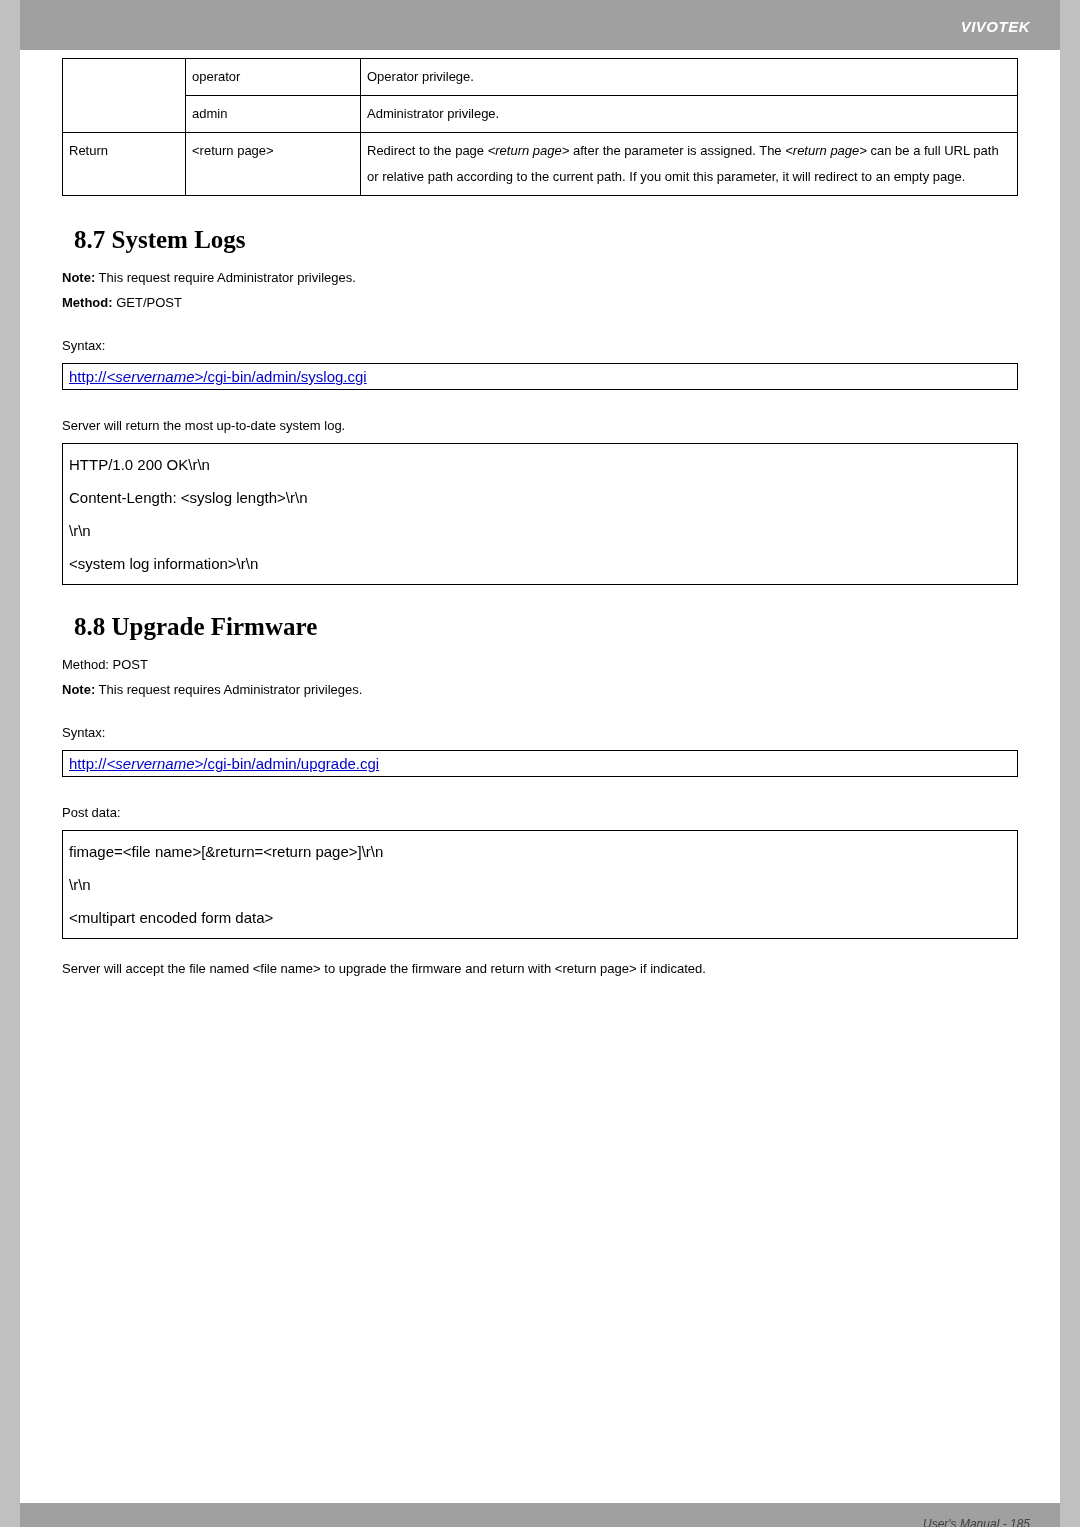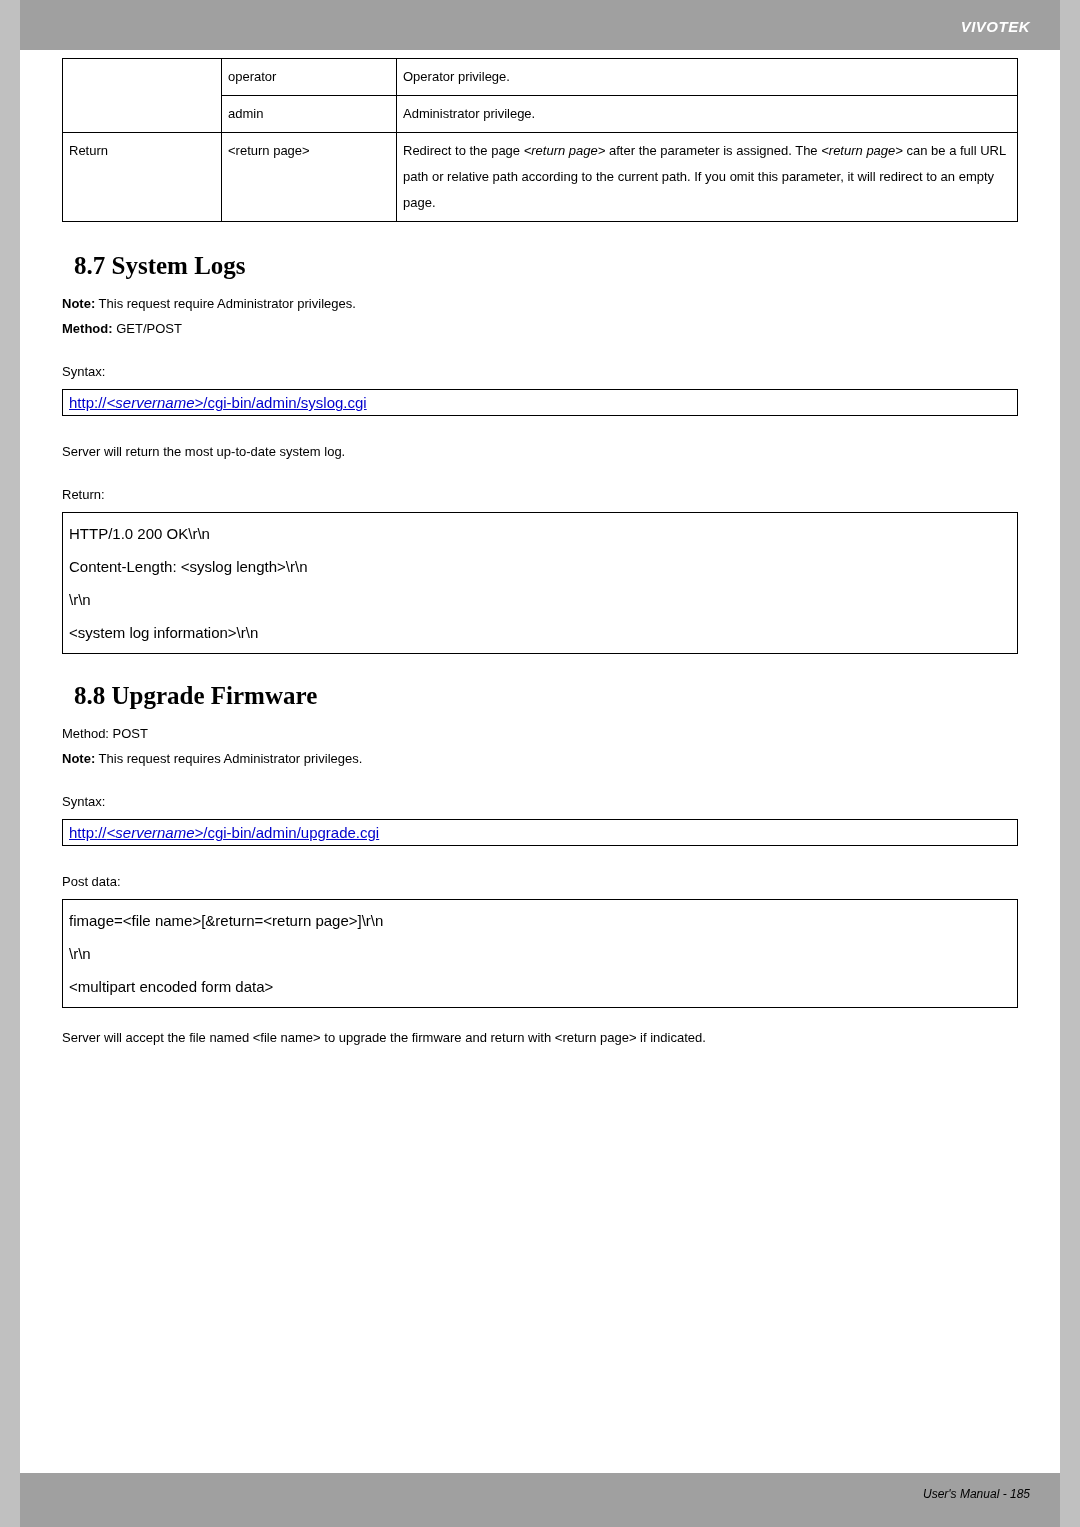--- a/index.html
+++ b/index.html
@@ -39,21 +39,21 @@
     border: 1px solid #000;
     margin-bottom: 30px;
   }
   table.params td {
     border: 1px solid #000;
     padding: 5px 6px;
     vertical-align: top;
     font-size: 13px;
     line-height: 2.0;
   }
-  .col1 { width: 159px; }
+  .col1 { width: 123px; }
   .col2 { width: 175px; }
   h2.section {
     font-family: "Times New Roman", Times, serif;
     font-size: 25px;
     font-weight: bold;
     margin: 28px 0 16px 12px;
   }
   p.note-line {
     margin: 10px 0;
     font-size: 13px;
@@ -79,22 +79,22 @@
   .code-box {
     line-height: 2.2;
   }
   .italic { font-style: italic; }
   .footer {
     position: absolute;
     bottom: 0;
     left: 0;
     right: 0;
     background: #a0a0a0;
-    height: 54px;
-    color: #000000;
+    height: 24px;
+    color: #404040;
     font-style: italic;
     font-size: 12px;
     text-align: right;
     padding: 14px 30px 0 0;
   }
 </style>
 </head>
 <body>
 
 <div class="page">
@@ -133,21 +133,20 @@
       <span class="bold">Method:</span><span> GET/POST</span>
     </p>
 
     <p class="plain">Syntax:</p>
     <div class="url-box">
       <a class="link"><span>http://</span><span class="link-italic">&lt;servername&gt;</span><span>/cgi-bin/admin/syslog.cgi</span></a>
     </div>
 
     <p class="plain">Server will return the most up-to-date system log.</p>
 
-    <p class="plain">Return:</p>
     <div class="code-box">
       <div>HTTP/1.0 200 OK\r\n</div>
       <div>Content-Length: &lt;syslog length&gt;\r\n</div>
       <div>\r\n</div>
       <div>&lt;system log information&gt;\r\n</div>
     </div>
 
     <h2 class="section">8.8 Upgrade Firmware</h2>
     <p class="note-line">Method: POST</p>
     <p class="note-line">

